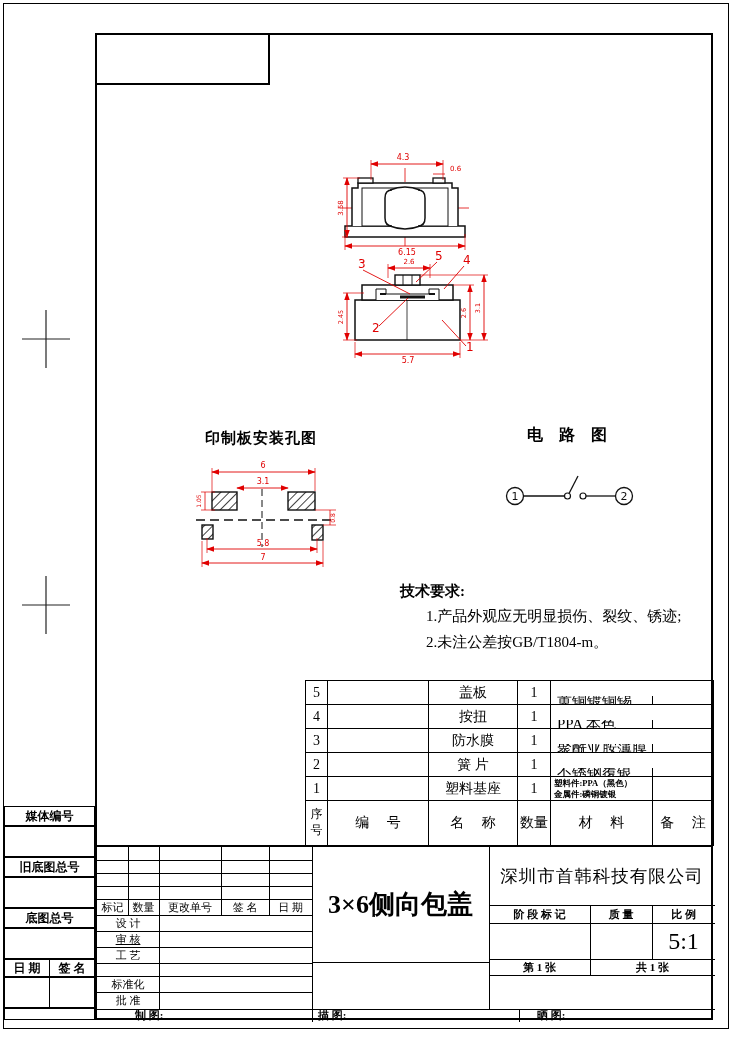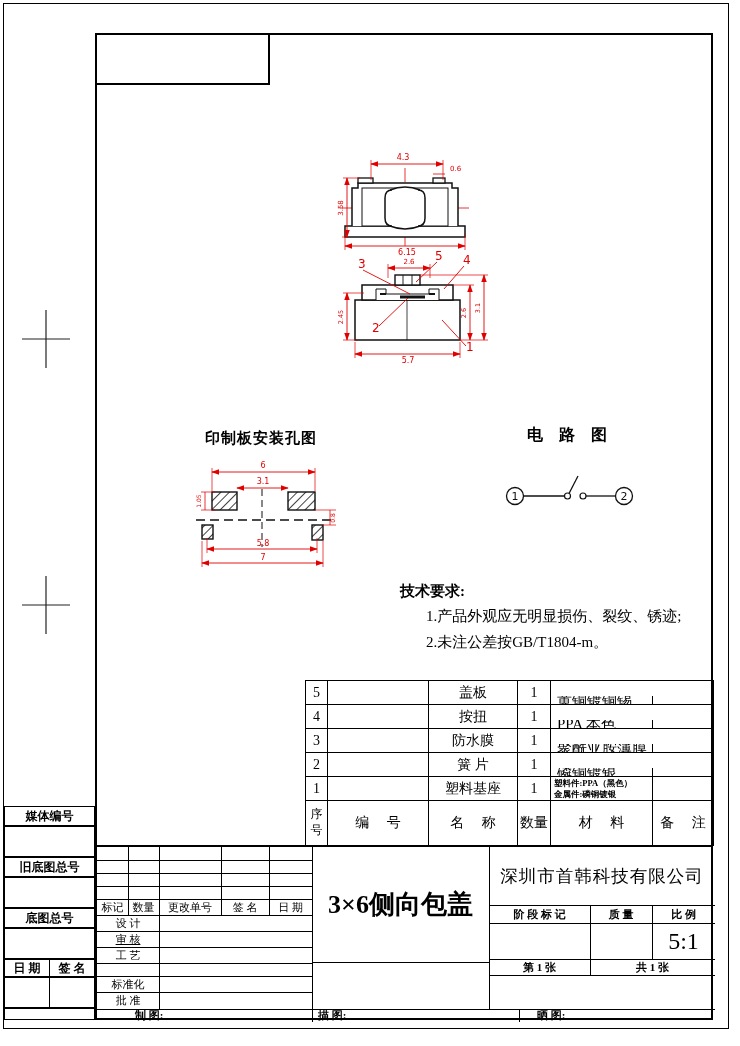--- a/index.html
+++ b/index.html
@@ -230,21 +230,21 @@
     <div></div>
     <div>防水膜</div>
     <div>1</div>
     <div class="mat">聚酰亚胺薄膜</div>
     <div></div>
 
     <div>2</div>
     <div></div>
     <div>簧 片</div>
     <div>1</div>
-    <div class="mat">磷铜镀银</div>
+    <div class="mat">不锈钢覆银</div>
     <div></div>
 
     <div>1</div>
     <div></div>
     <div>塑料基座</div>
     <div>1</div>
     <div class="mat2">
       <span>塑料件:PPA（黑色）</span>
       <span>金属件:磷铜镀银</span>
     </div>

